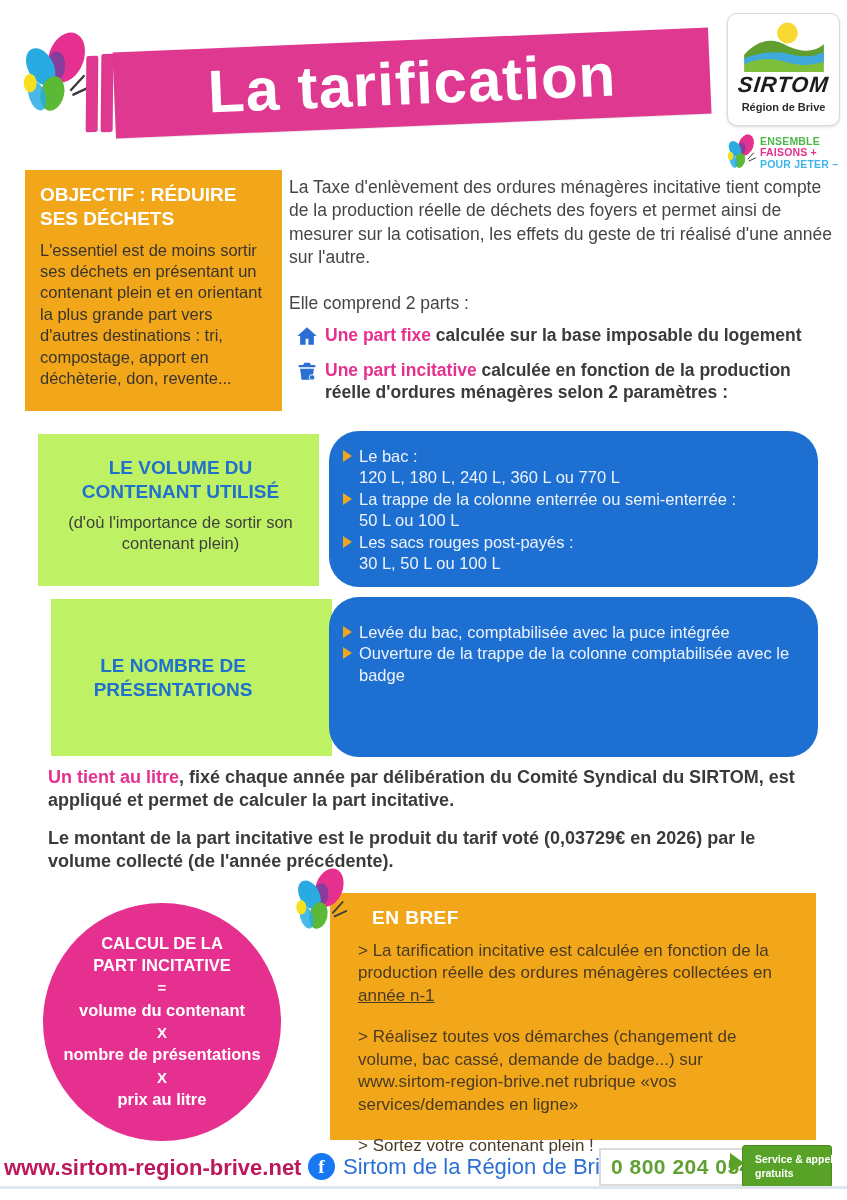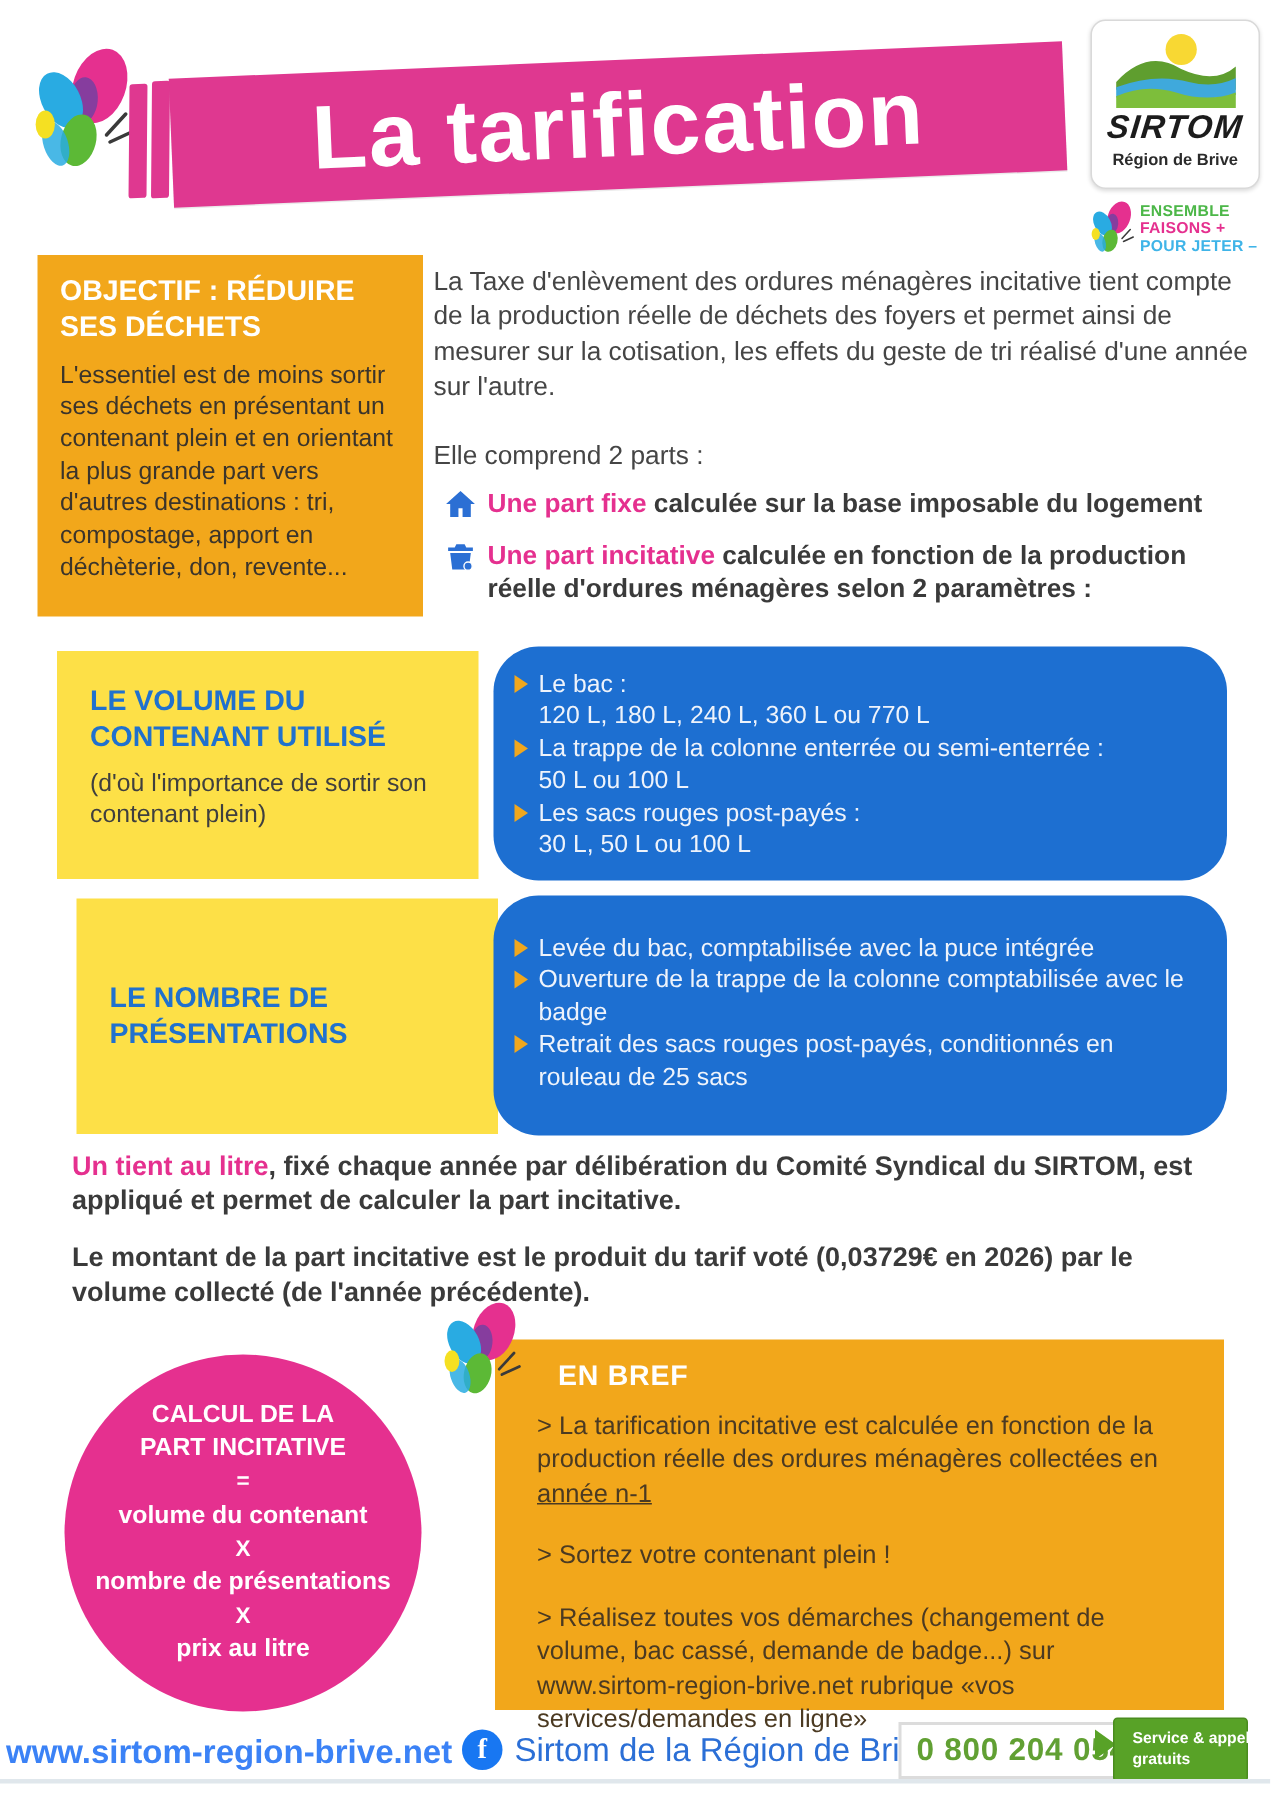--- a/index.html
+++ b/index.html
@@ -45,21 +45,21 @@
   
   #intro-p{position:absolute;left:289px;top:176px;width:556px;font-size:17.5px;line-height:1.33;color:#454545;}
   #parts-label{position:absolute;left:289px;top:293px;font-size:17.5px;color:#454545;}
   .part-row{position:absolute;display:flex;align-items:flex-start;font-size:17.5px;font-weight:700;color:#3a3a3a;line-height:1.28;}
   #part-fixe-row{left:296px;top:324px;width:540px;}
   #part-incitative-row{left:296px;top:359px;width:534px;}
   .part-row .ic{flex:0 0 22px;height:22px;margin-right:7px;margin-top:1px;}
   .part-row .ic svg{width:22px;height:22px;display:block;}
   .pink-label{color:#e5308f;}
   
-  .gray-box{position:absolute;background:#fde047;box-sizing:border-box;}
+  .gray-box{position:absolute;background:#bef264;box-sizing:border-box;text-align:center;}
   #volume-gray{left:38px;top:434px;width:281px;height:152px;padding:22px 18px 0 22px;}
   #pres-gray{left:38px;top:599px;width:281px;height:157px;display:flex;align-items:center;padding-left:22px;margin-left:13px;}
   .gray-ttl{color:#2071ce;font-size:19px;font-weight:800;line-height:1.25;}
   #volume-gray .sub{color:#3f3f3f;font-size:16.5px;line-height:1.28;margin-top:8px;}
   .blue-box{position:absolute;background:#1d6fd1;box-sizing:border-box;color:#eef3fb;border-radius:30px;}
   #volume-blue{left:329px;top:431px;width:489px;height:156px;padding:15px 12px 0 14px;}
   #pres-blue{left:329px;top:597px;width:489px;height:160px;padding:25px 20px 0 14px;}
   .b-item{display:flex;align-items:flex-start;font-size:16.5px;line-height:1.3;}
   .tri{flex:0 0 0;width:0;height:0;border-left:9px solid #f0a71e;border-top:6px solid transparent;border-bottom:6px solid transparent;margin:4px 7px 0 0;}
   .b-item .tx{flex:1;}
@@ -79,21 +79,21 @@
   #enbref-butterfly{left:294px;top:866px;width:56px;height:72px;z-index:2;}
   #enbref-box{
     position:absolute;left:330px;top:893px;width:486px;height:247px;background:#f2a71b;
     padding:14px 20px 0 28px;box-sizing:border-box;
   }
   #enbref-box .ttl{color:#fff;font-size:19px;font-weight:800;letter-spacing:.5px;padding-left:14px;}
   #enbref-box .it{color:#4b3a22;font-size:17px;line-height:1.32;margin-top:11px;}
   #enbref-box .it + .it{margin-top:19px;}
   .ul{text-decoration:underline;}
   
-  #footer-website{position:absolute;left:4px;top:1155px;font-size:22px;font-weight:700;color:#3b82f6;}
+  #footer-website{position:absolute;left:4px;top:1155px;font-size:22px;font-weight:700;color:#be185d;}
   #footer-fb{position:absolute;left:308px;top:1153px;display:flex;align-items:center;}
   #fb-icon{width:27px;height:27px;border-radius:50%;background:#1877f2;color:#fff;display:flex;align-items:center;justify-content:center;font-size:19px;font-weight:800;font-family:"Liberation Serif","DejaVu Serif",serif;}
   #footer-fb .lbl{margin-left:8px;font-size:22px;color:#2b6fd6;}
   #phone-box{
     position:absolute;left:599px;top:1148px;height:38px;background:#fff;border:2px solid #dcdcdc;
     display:flex;align-items:center;padding:0 10px;box-sizing:border-box;
   }
   #phone-box .num{font-size:21px;font-weight:800;color:#61a033;white-space:nowrap;letter-spacing:.5px;}
   #phone-badge{
     position:absolute;left:742px;top:1145px;width:90px;height:43px;background:#58a227;border:1px solid #4a8c1f;border-radius:3px;
@@ -206,24 +206,20 @@
   </div>
   <div id="pres-blue" class="blue-box">
     <div class="b-item">
       <span class="tri"></span>
       <span class="tx">Levée du bac, comptabilisée avec la puce intégrée</span>
     </div>
     <div class="b-item">
       <span class="tri"></span>
       <span class="tx" style="max-width:440px;">Ouverture de la trappe de la colonne comptabilisée avec le badge</span>
     </div>
-    <div class="b-item">
-      <span class="tri"></span>
-      <span class="tx" style="max-width:420px;">Retrait des sacs rouges post-payés, conditionnés en rouleau de 25 sacs</span>
-    </div>
   </div>
 
   <div id="pricing-p1" class="pricing">
     <span class="pink-label">Un tient au litre</span><span>, fixé chaque année par délibération du Comité Syndical du SIRTOM, est appliqué et permet de calculer la part incitative.</span>
   </div>
   <div id="pricing-p2" class="pricing">Le montant de la part incitative est le produit du tarif voté (0,03729€ en 2026) par le volume collecté (de l'année précédente).</div>
 
   <div id="calc-circle">
     <div class="ln">CALCUL DE LA</div>
     <div class="ln">PART INCITATIVE</div>
@@ -244,22 +240,22 @@
         <ellipse cx="13" cy="57" rx="7" ry="13" fill="#29abe2" opacity="0.85" transform="rotate(-18 13 57)"></ellipse>
         <ellipse cx="7" cy="46" rx="5.5" ry="8" fill="#f5e022"></ellipse>
         <path d="M42 52 L53 40 M44 56 L57 50" stroke="#3a3a3a" stroke-width="2" fill="none" stroke-linecap="round"></path>
       </svg>
     </div>
   <div id="enbref-box">
     <div class="ttl">EN BREF</div>
     <div class="it" style="max-width:442px;">
       <span>&gt; La tarification incitative est calculée en fonction de la production réelle des ordures ménagères collectées en </span><span class="ul">année n-1</span>
     </div>
+    <div class="it" style="max-width:430px;">&gt; Réalisez toutes vos démarches (changement de volume, bac cassé, demande de badge...) sur www.sirtom-region-brive.net rubrique «vos services/demandes en ligne»</div>
     <div class="it">&gt; Sortez votre contenant plein !</div>
-    <div class="it" style="max-width:430px;">&gt; Réalisez toutes vos démarches (changement de volume, bac cassé, demande de badge...) sur www.sirtom-region-brive.net rubrique «vos services/demandes en ligne»</div>
   </div>
 
   <div id="footer-website">www.sirtom-region-brive.net</div>
   <div id="footer-fb">
     <div id="fb-icon">f</div>
     <div class="lbl">Sirtom de la Région de Brive</div>
   </div>
   <div id="phone-box">
     <span class="num">0 800 204 054</span>
   </div>

